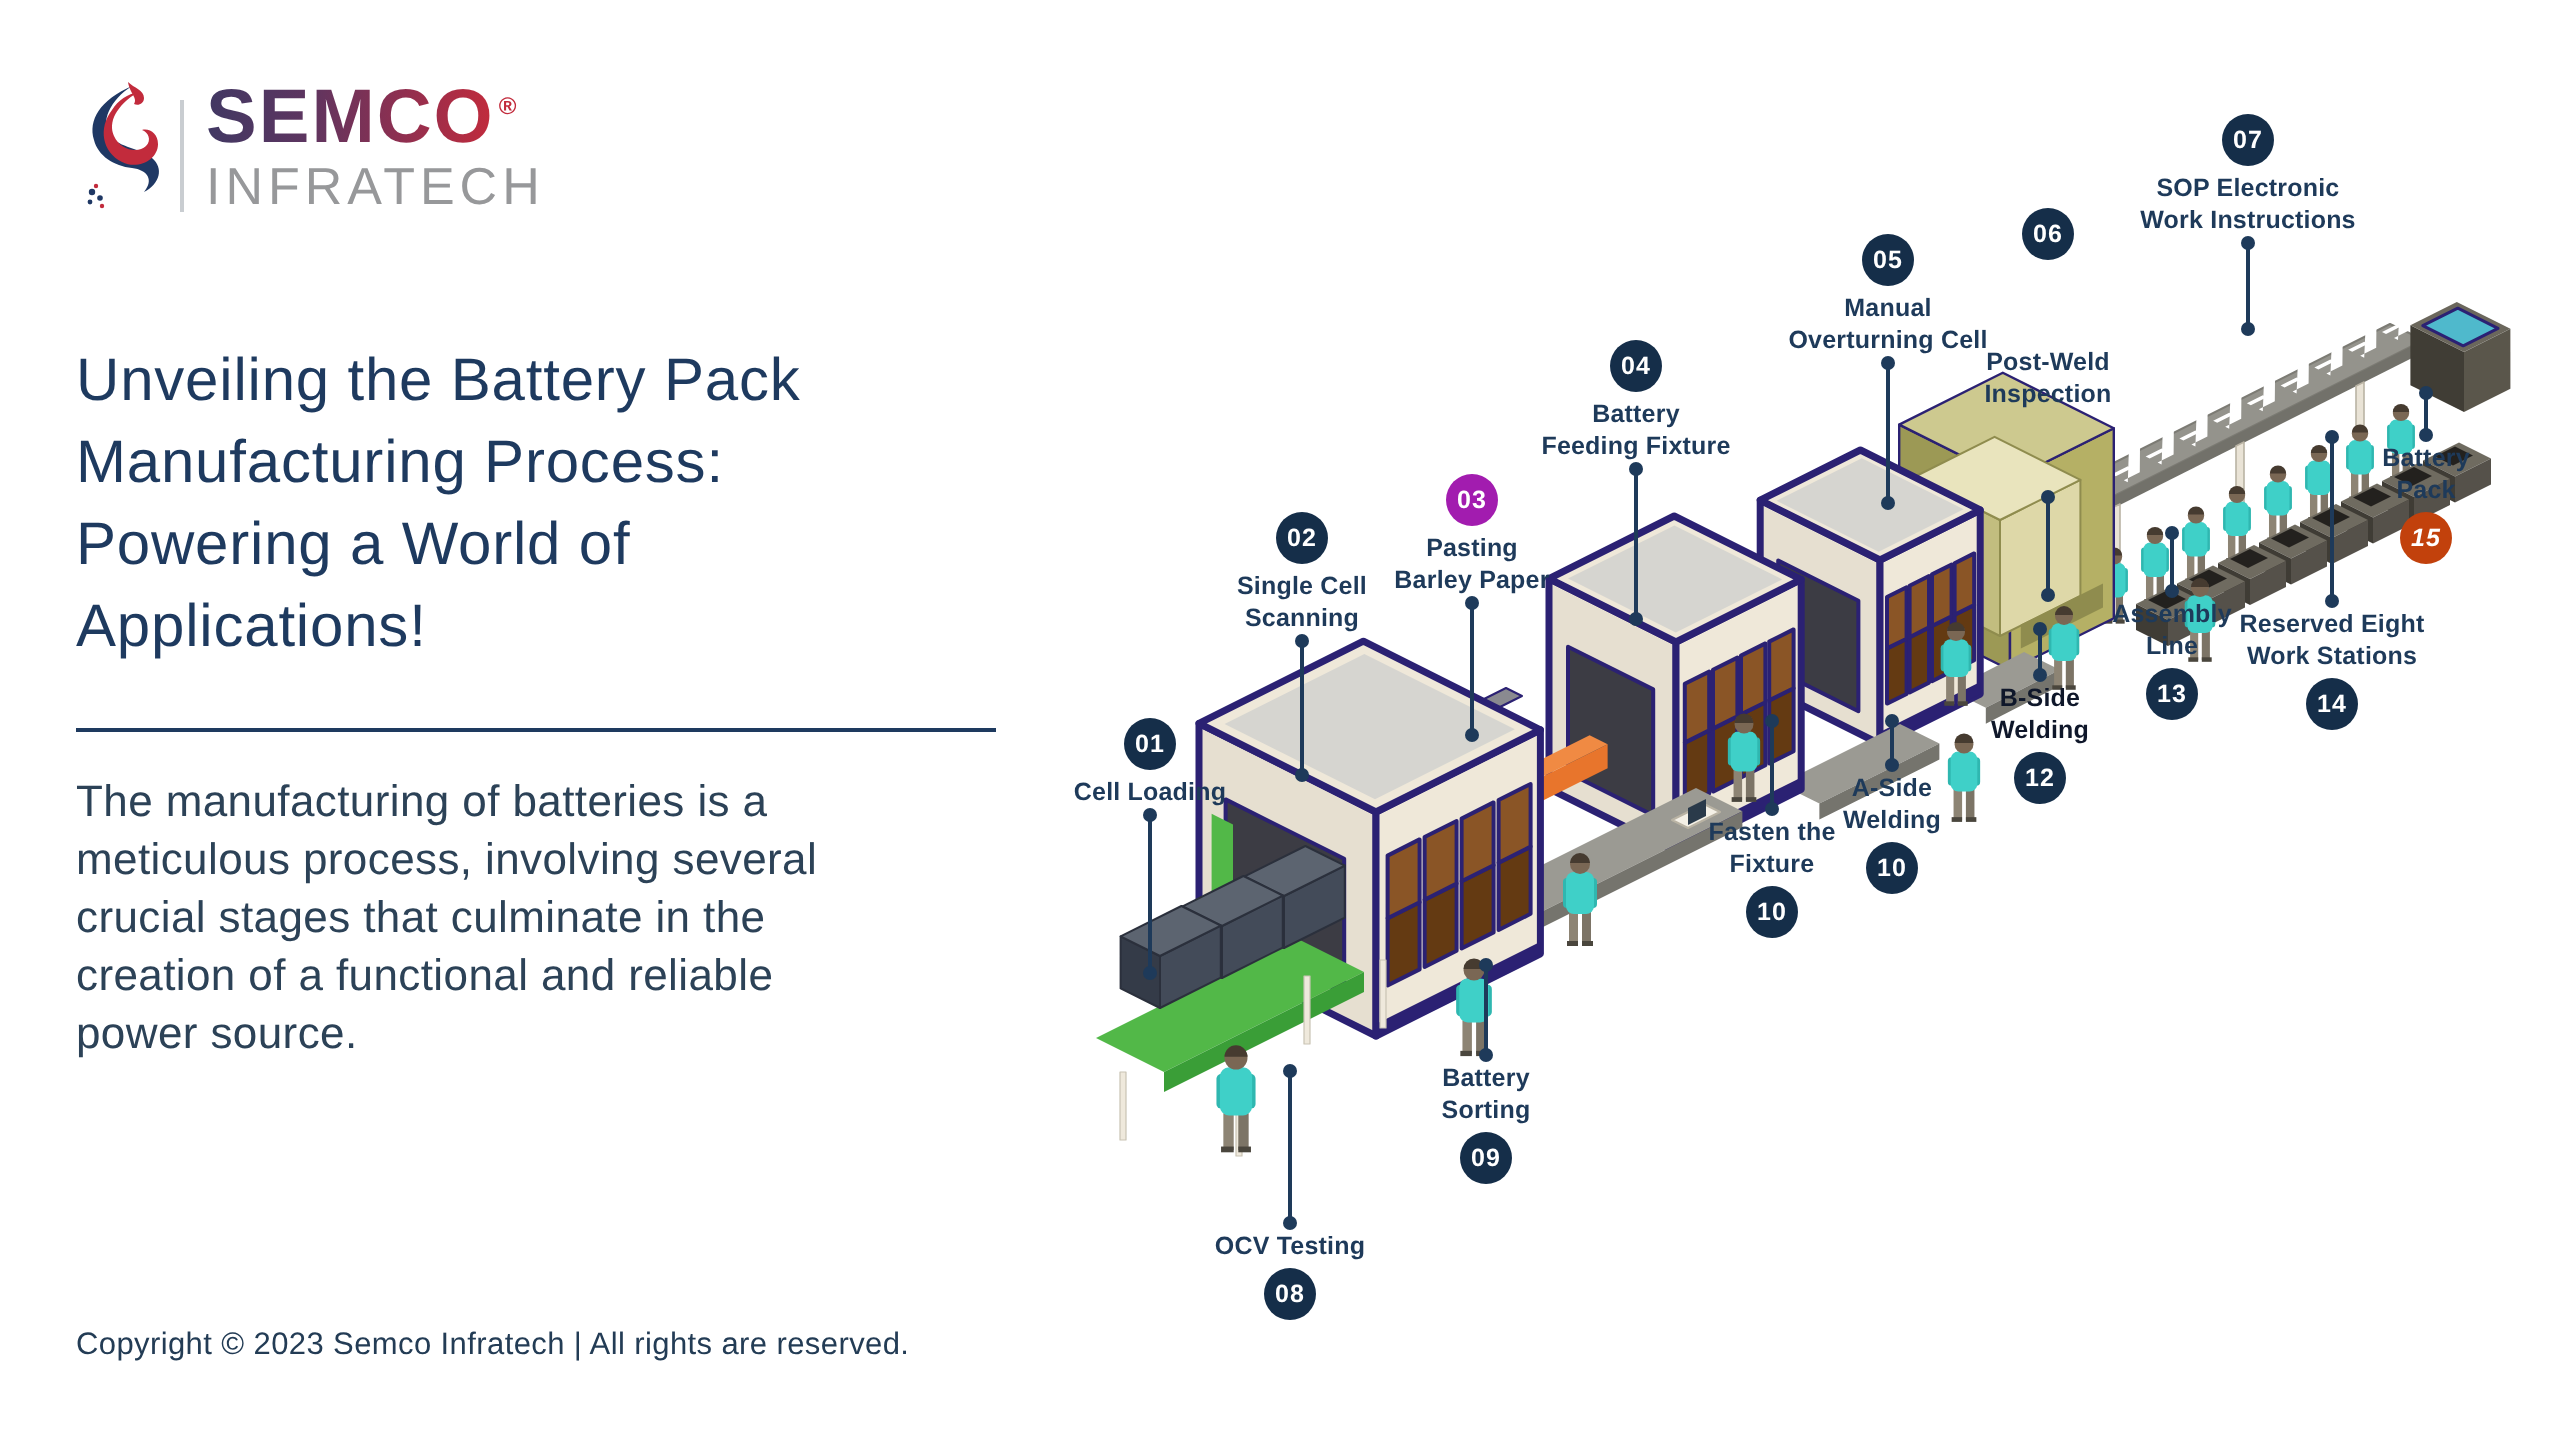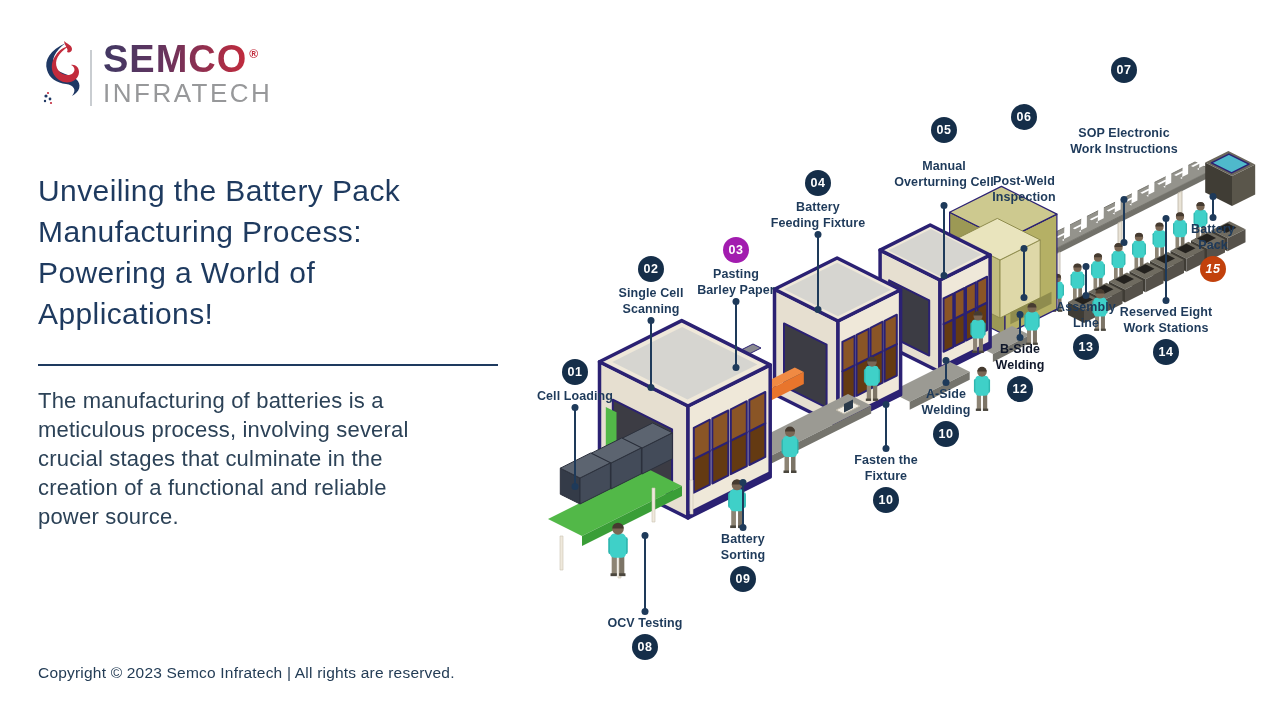--- a/index.html
+++ b/index.html
@@ -244,50 +244,50 @@
       <div class="slabel" style="color: rgb(30, 58, 90);">Pasting
 Barley Paper</div>
       <div class="sline" style="background: rgb(30, 58, 90); height: 67px;"></div>
     </div>
     <div class="station" style="left: 738px; top: 170px;">
       <div class="badge" style="background: rgb(21, 46, 73);">04</div>
       <div class="slabel" style="color: rgb(30, 58, 90);">Battery
 Feeding Fixture</div>
       <div class="sline" style="background: rgb(30, 58, 90); height: 76px;"></div>
     </div>
-    <div class="station" style="left: 864px; top: 117px; gap: 12px;">
+    <div class="station" style="left: 864px; top: 117px;">
       <div class="badge" style="background: rgb(21, 46, 73);">05</div>
       <div class="slabel" style="color: rgb(30, 58, 90);">Manual
 Overturning Cell</div>
       <div class="sline" style="background: rgb(30, 58, 90); height: 71px;"></div>
     </div>
     <div class="station" style="left: 944px; top: 104px; gap: 40px;">
       <div class="badge" style="background: rgb(21, 46, 73);">06</div>
       <div class="slabel" style="color: rgb(30, 58, 90);">Post-Weld
 Inspection</div>
       <div class="sline" style="background: rgb(30, 58, 90); height: 50px;"></div>
     </div>
-    <div class="station" style="left: 1044px; top: 57px; gap: 39px;">
+    <div class="station" style="left: 1044px; top: 57px;">
       <div class="badge" style="background: rgb(21, 46, 73);">07</div>
       <div class="slabel" style="color: rgb(30, 58, 90);">SOP Electronic
 Work Instructions</div>
       <div class="sline" style="background: rgb(30, 58, 90); height: 44px;"></div>
     </div>
     <div class="station" style="left: 565px; top: 535px;">
       <div class="sline" style="background: rgb(30, 58, 90); height: 77px;"></div>
       <div class="slabel" style="color: rgb(30, 58, 90);">OCV Testing</div>
       <div class="badge" style="background: rgb(21, 46, 73);">08</div>
     </div>
     <div class="station" style="left: 663px; top: 482px;">
       <div class="sline" style="background: rgb(30, 58, 90); height: 46px;"></div>
       <div class="slabel" style="color: rgb(30, 58, 90);">Battery
 Sorting</div>
       <div class="badge" style="background: rgb(21, 46, 73);">09</div>
     </div>
-    <div class="station" style="left: 806px; top: 404px;">
+    <div class="station" style="left: 806px; top: 360px;">
       <div class="sline" style="background: rgb(30, 58, 90); height: 45px;"></div>
       <div class="slabel" style="color: rgb(30, 58, 90);">Fasten the
 Fixture</div>
       <div class="badge" style="background: rgb(21, 46, 73);">10</div>
     </div>
     <div class="station" style="left: 866px; top: 360px;">
       <div class="sline" style="background: rgb(30, 58, 90); height: 23px;"></div>
       <div class="slabel" style="color: rgb(30, 58, 90);">A-Side
 Welding</div>
       <div class="badge" style="background: rgb(21, 46, 73);">10</div>

